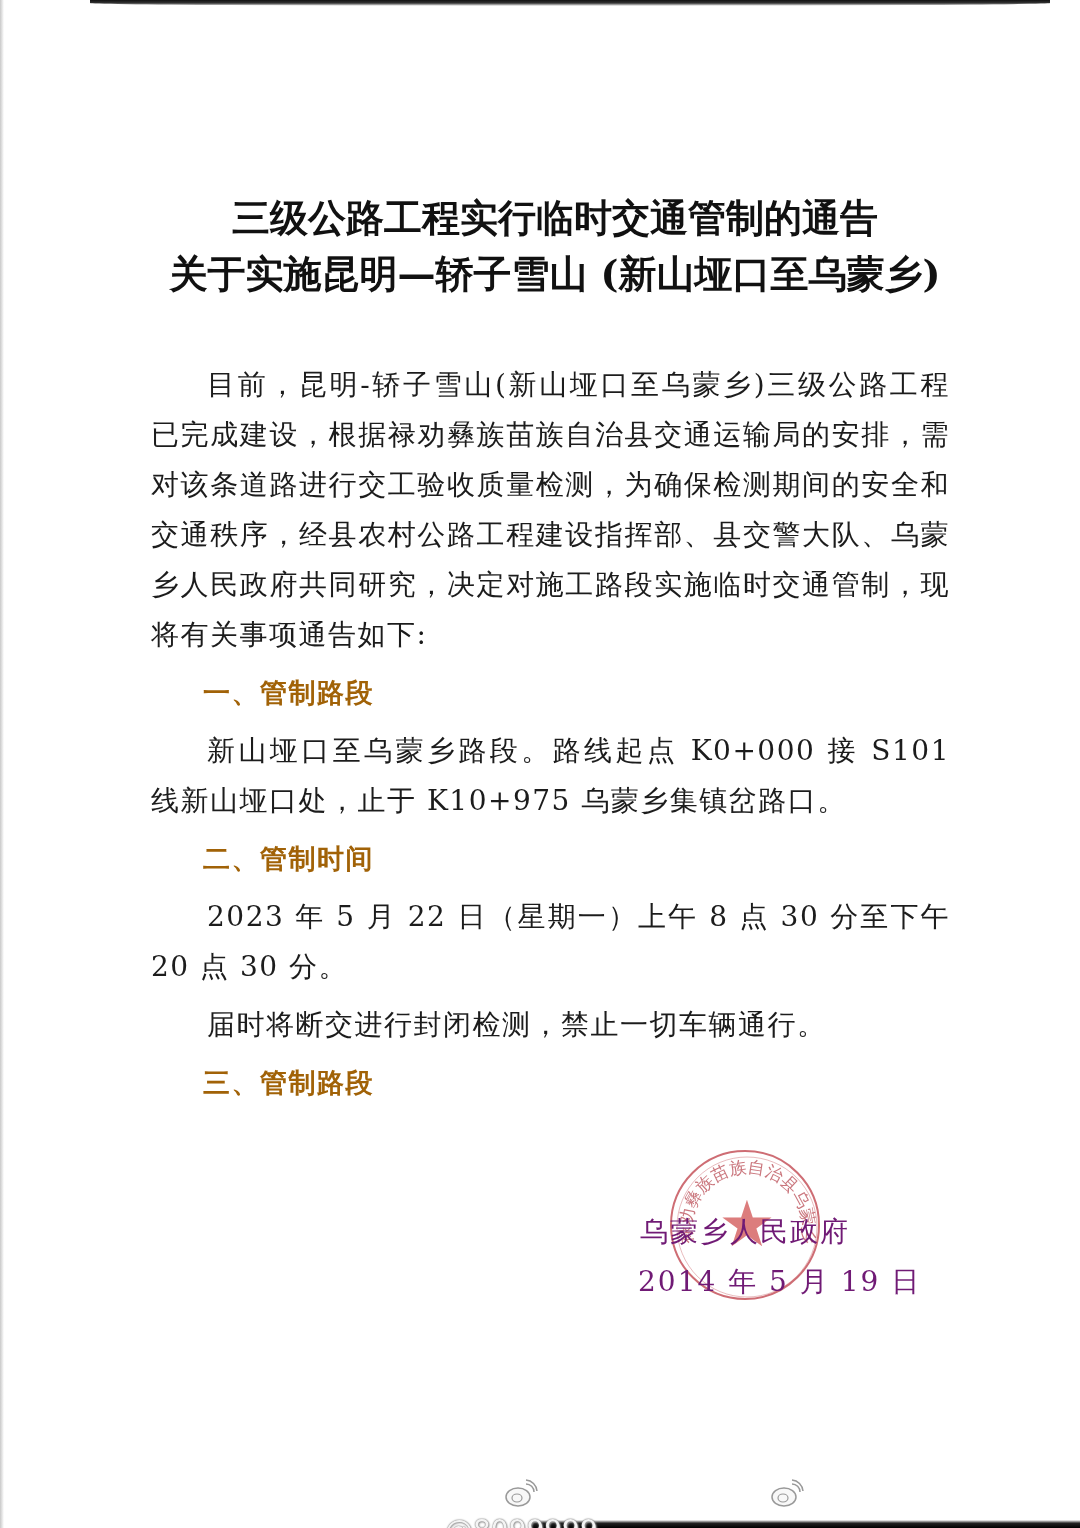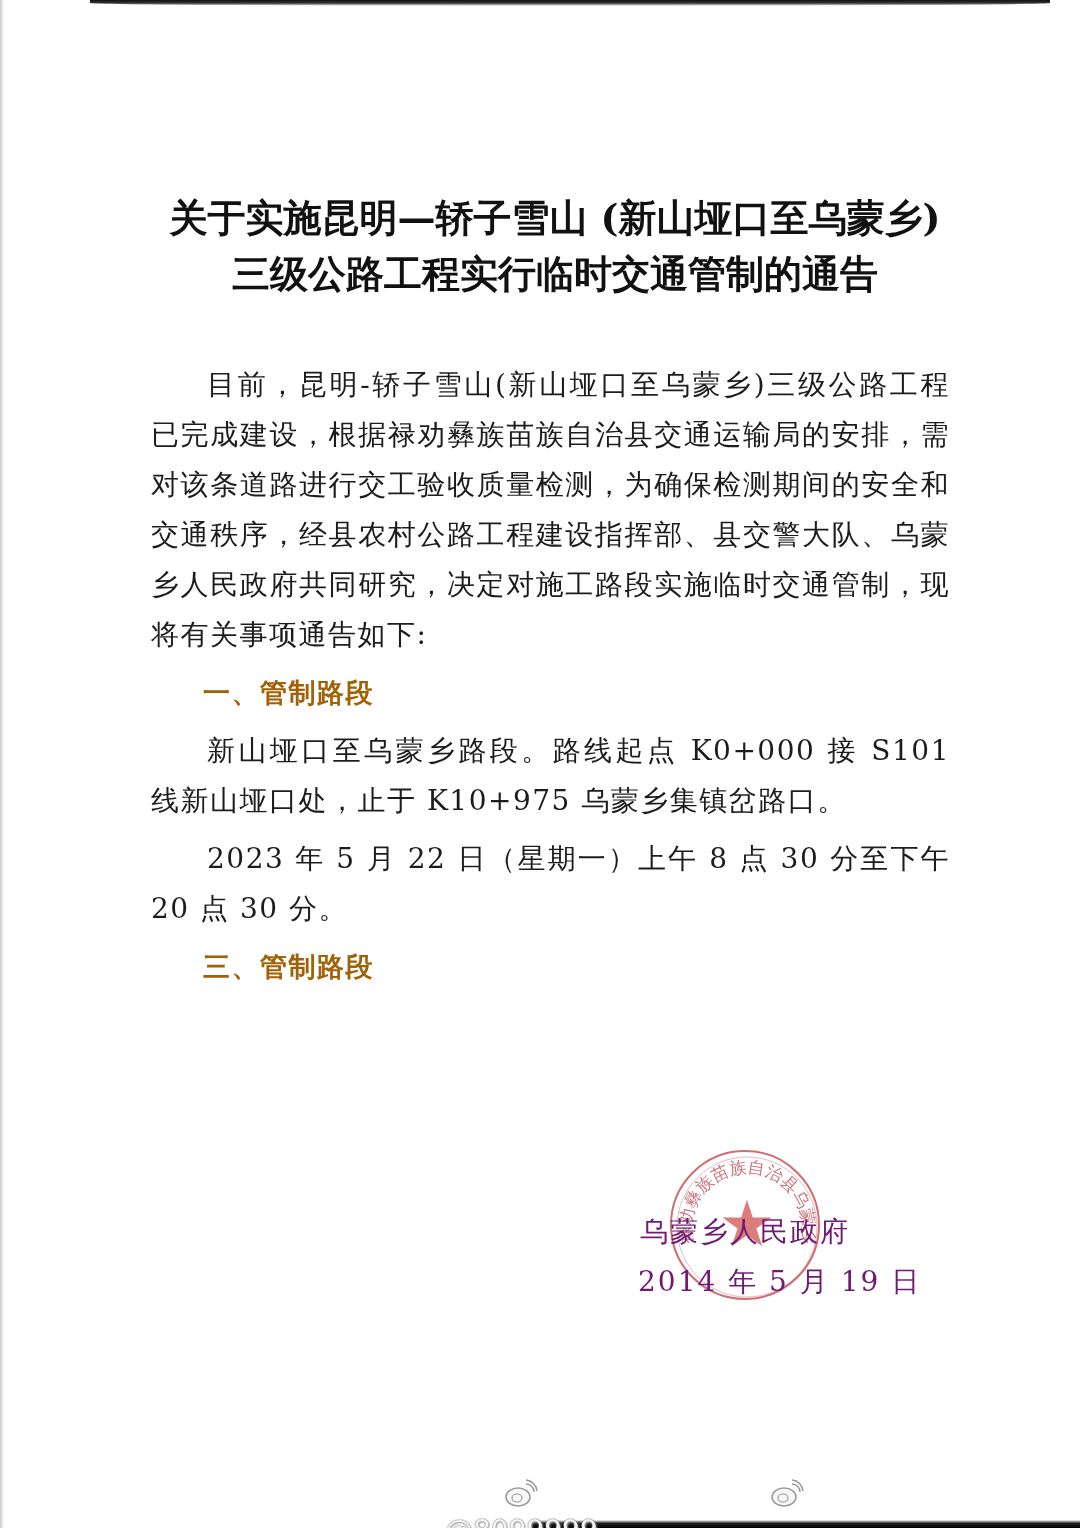--- a/index.html
+++ b/index.html
@@ -66,31 +66,33 @@
   }
 </style>
 </head>
 <body>
 
 <div class="page-left-shadow"></div>
 <div class="scan-edge-top"></div>
 <div class="scan-edge-bottom"></div>
 
 <h1 class="title" style="margin:0;">
+  <span class="line">三级公路工程实行临时交通管制的通告</span>
   <span class="line">关于实施昆明—轿子雪山 (新山垭口至乌蒙乡)</span>
-  <span class="line">三级公路工程实行临时交通管制的通告</span>
 </h1>
 
 <div class="body-text" style="top:352px;">
   <p class="para">目前，昆明-轿子雪山(新山垭口至乌蒙乡)三级公路工程已完成建设，根据禄劝彝族苗族自治县交通运输局的安排，需对该条道路进行交工验收质量检测，为确保检测期间的安全和交通秩序，经县农村公路工程建设指挥部、县交警大队、乌蒙乡人民政府共同研究，决定对施工路段实施临时交通管制，现将有关事项通告如下:</p>
 
   <p class="heading">一、管制路段</p>
   <p class="para">新山垭口至乌蒙乡路段。路线起点 K0+000 接 S101 线新山垭口处，止于 K10+975 乌蒙乡集镇岔路口。</p>
 
+  <p class="heading">二、管制时间</p>
   <p class="para">2023 年 5 月 22 日（星期一）上午 8 点 30 分至下午 20 点 30 分。</p>
+  <p class="para">届时将断交进行封闭检测，禁止一切车辆通行。</p>
 
   <p class="heading">三、管制路段</p>
 </div>
 
 <div class="seal">
   <svg width="150" height="150" viewBox="0 0 150 150">
     <defs>
       <path id="sealArc" d="M 22 95 A 56 56 0 1 1 128 95" fill="none"></path>
     </defs>
     <circle cx="75" cy="75" r="70" fill="none" stroke="rgba(190,60,70,0.35)" stroke-width="1"></circle>

